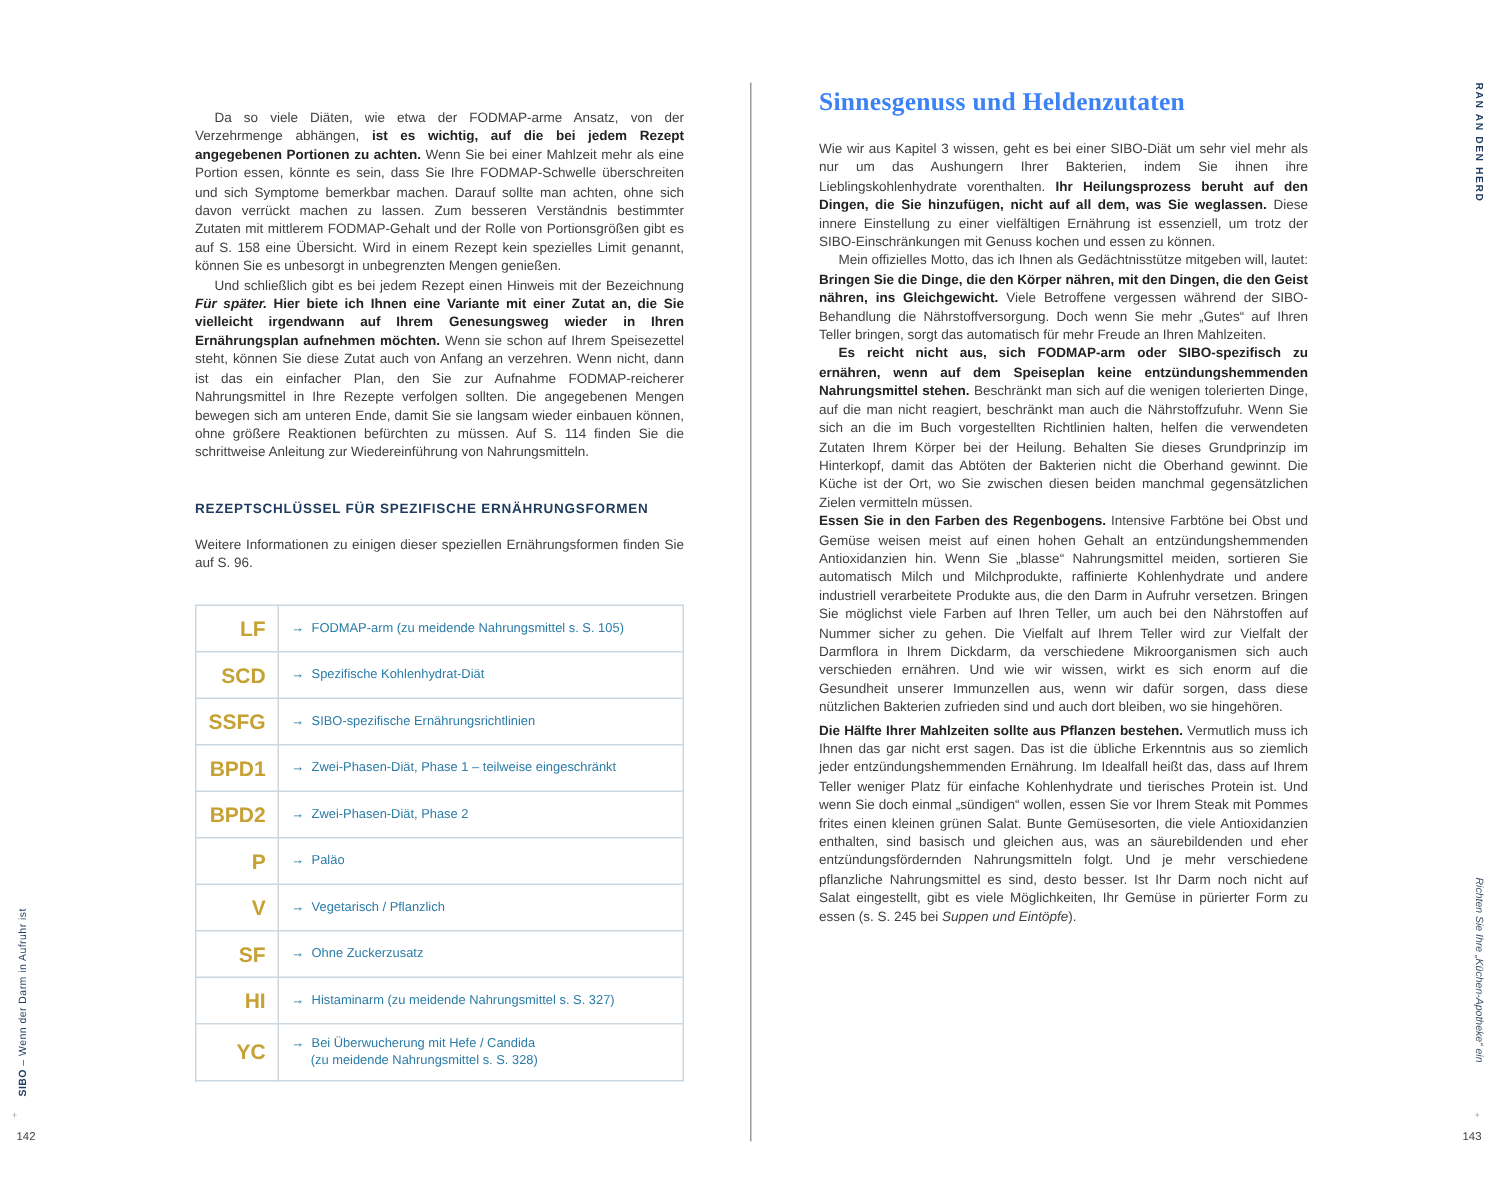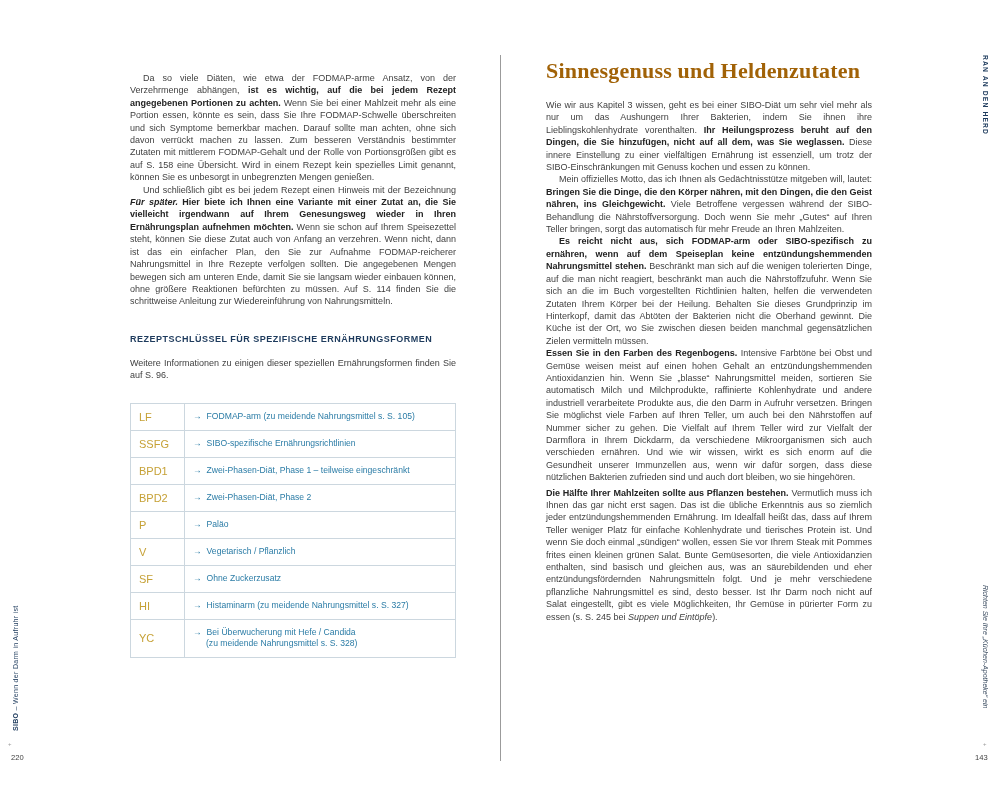--- a/index.html
+++ b/index.html
@@ -20,28 +20,28 @@
 
   .section-heading {
     font-size:9px; font-weight:bold; color:#1e3b5d; letter-spacing:0.5px;
     margin:26px 0 13px 0;
   }
   .subheading {
     font-size:9px; font-weight:bold; color:#2b2b2b; letter-spacing:0.5px;
     margin:27px 0 12px 0;
   }
   .chapter-heading {
-    font-family:"Liberation Serif", serif; font-weight:700; font-size:22px;
-    color:#a16207; margin:0 0 15px 0; letter-spacing:0.2px;
+    font-family:"Liberation Serif", serif; font-weight:700; font-size:17px;
+    color:#3b82f6; margin:0 0 15px 0; letter-spacing:0.2px;
   }
   .principle + .principle { margin-top:3px; }
 
   table.recipe-key { border-collapse:collapse; width:100%; margin-top:21px; }
   table.recipe-key td { border:1px solid #ccd7df; padding:7px 8px; vertical-align:middle; }
-  td.abbr { width:54px; text-align:left; font-weight:normal; font-size:11px; color:#c6a136; }
+  td.abbr { width:54px; text-align:right; font-weight:bold; font-size:14px; color:#c6a136; }
   td.desc { font-size:8.6px; color:#2b7ca6; line-height:11.5px; }
   td.desc .arrow { margin-right:5px; display:inline-block; }
   td.desc .line2 { display:block; margin-left:13px; }
   td.desc .line2:empty { display:none; }
 
   .spine-left {
     position:absolute; left:12px; top:731px; transform:rotate(-90deg); transform-origin:0 0;
     white-space:nowrap; font-size:7px; color:#1e3b5d; letter-spacing:0.3px;
   }
   .spine-left .spine-bold { font-weight:bold; }
@@ -72,20 +72,24 @@
     <p class="body-text indent"><span>Und schließlich gibt es bei jedem Rezept einen Hinweis mit der Bezeichnung </span><span class="b i">Für später.</span><span class="b"> Hier biete ich Ihnen eine Variante mit einer Zutat an, die Sie vielleicht irgendwann auf Ihrem Genesungsweg wieder in Ihren Ernährungsplan aufnehmen möchten.</span><span> Wenn sie schon auf Ihrem Speisezettel steht, können Sie diese Zutat auch von Anfang an verzehren. Wenn nicht, dann ist das ein einfacher Plan, den Sie zur Aufnahme FODMAP-reicherer Nahrungsmittel in Ihre Rezepte verfolgen sollten. Die angegebenen Mengen bewegen sich am unteren Ende, damit Sie sie langsam wieder einbauen können, ohne größere Reaktionen befürchten zu müssen. Auf S. 114 finden Sie die schrittweise Anleitung zur Wiedereinführung von Nahrungsmitteln.</span></p>
 
     <h2 class="section-heading">REZEPTSCHLÜSSEL FÜR SPEZIFISCHE ERNÄHRUNGSFORMEN</h2>
     <p class="body-text">Weitere Informationen zu einigen dieser speziellen Ernährungsformen finden Sie auf S. 96.</p>
 
     <table class="recipe-key">
       <tbody>
         <tr>
           <td class="abbr">LF</td>
           <td class="desc"><span class="arrow">→</span><span>FODMAP-arm (zu meidende Nahrungsmittel s. S. 105)</span></td>
+        </tr>
+        <tr>
+          <td class="abbr">SCD</td>
+          <td class="desc"><span class="arrow">→</span><span>Spezifische Kohlenhydrat-Diät</span></td>
         </tr>
         <tr>
           <td class="abbr">SSFG</td>
           <td class="desc"><span class="arrow">→</span><span>SIBO-spezifische Ernährungsrichtlinien</span></td>
         </tr>
         <tr>
           <td class="abbr">BPD1</td>
           <td class="desc"><span class="arrow">→</span><span>Zwei-Phasen-Diät, Phase 1 – teilweise eingeschränkt</span></td>
         </tr>
         <tr>
@@ -127,17 +131,17 @@
   </div>
 
   <div class="spine-left">
     <span class="spine-bold">SIBO</span><span> – Wenn der Darm in Aufruhr ist</span>
   </div>
 
   <div class="spine-right-top">RAN AN DEN HERD</div>
   <div class="spine-right-bottom">Richten Sie Ihre „Küchen-Apotheke“ ein</div>
 
   <div class="marker marker-left">+</div>
-  <div class="pagenum pagenum-left">220</div>
+  <div class="pagenum pagenum-left">142</div>
   <div class="marker marker-right">+</div>
   <div class="pagenum pagenum-right">143</div>
 
 </div>
 
 </body></html>

